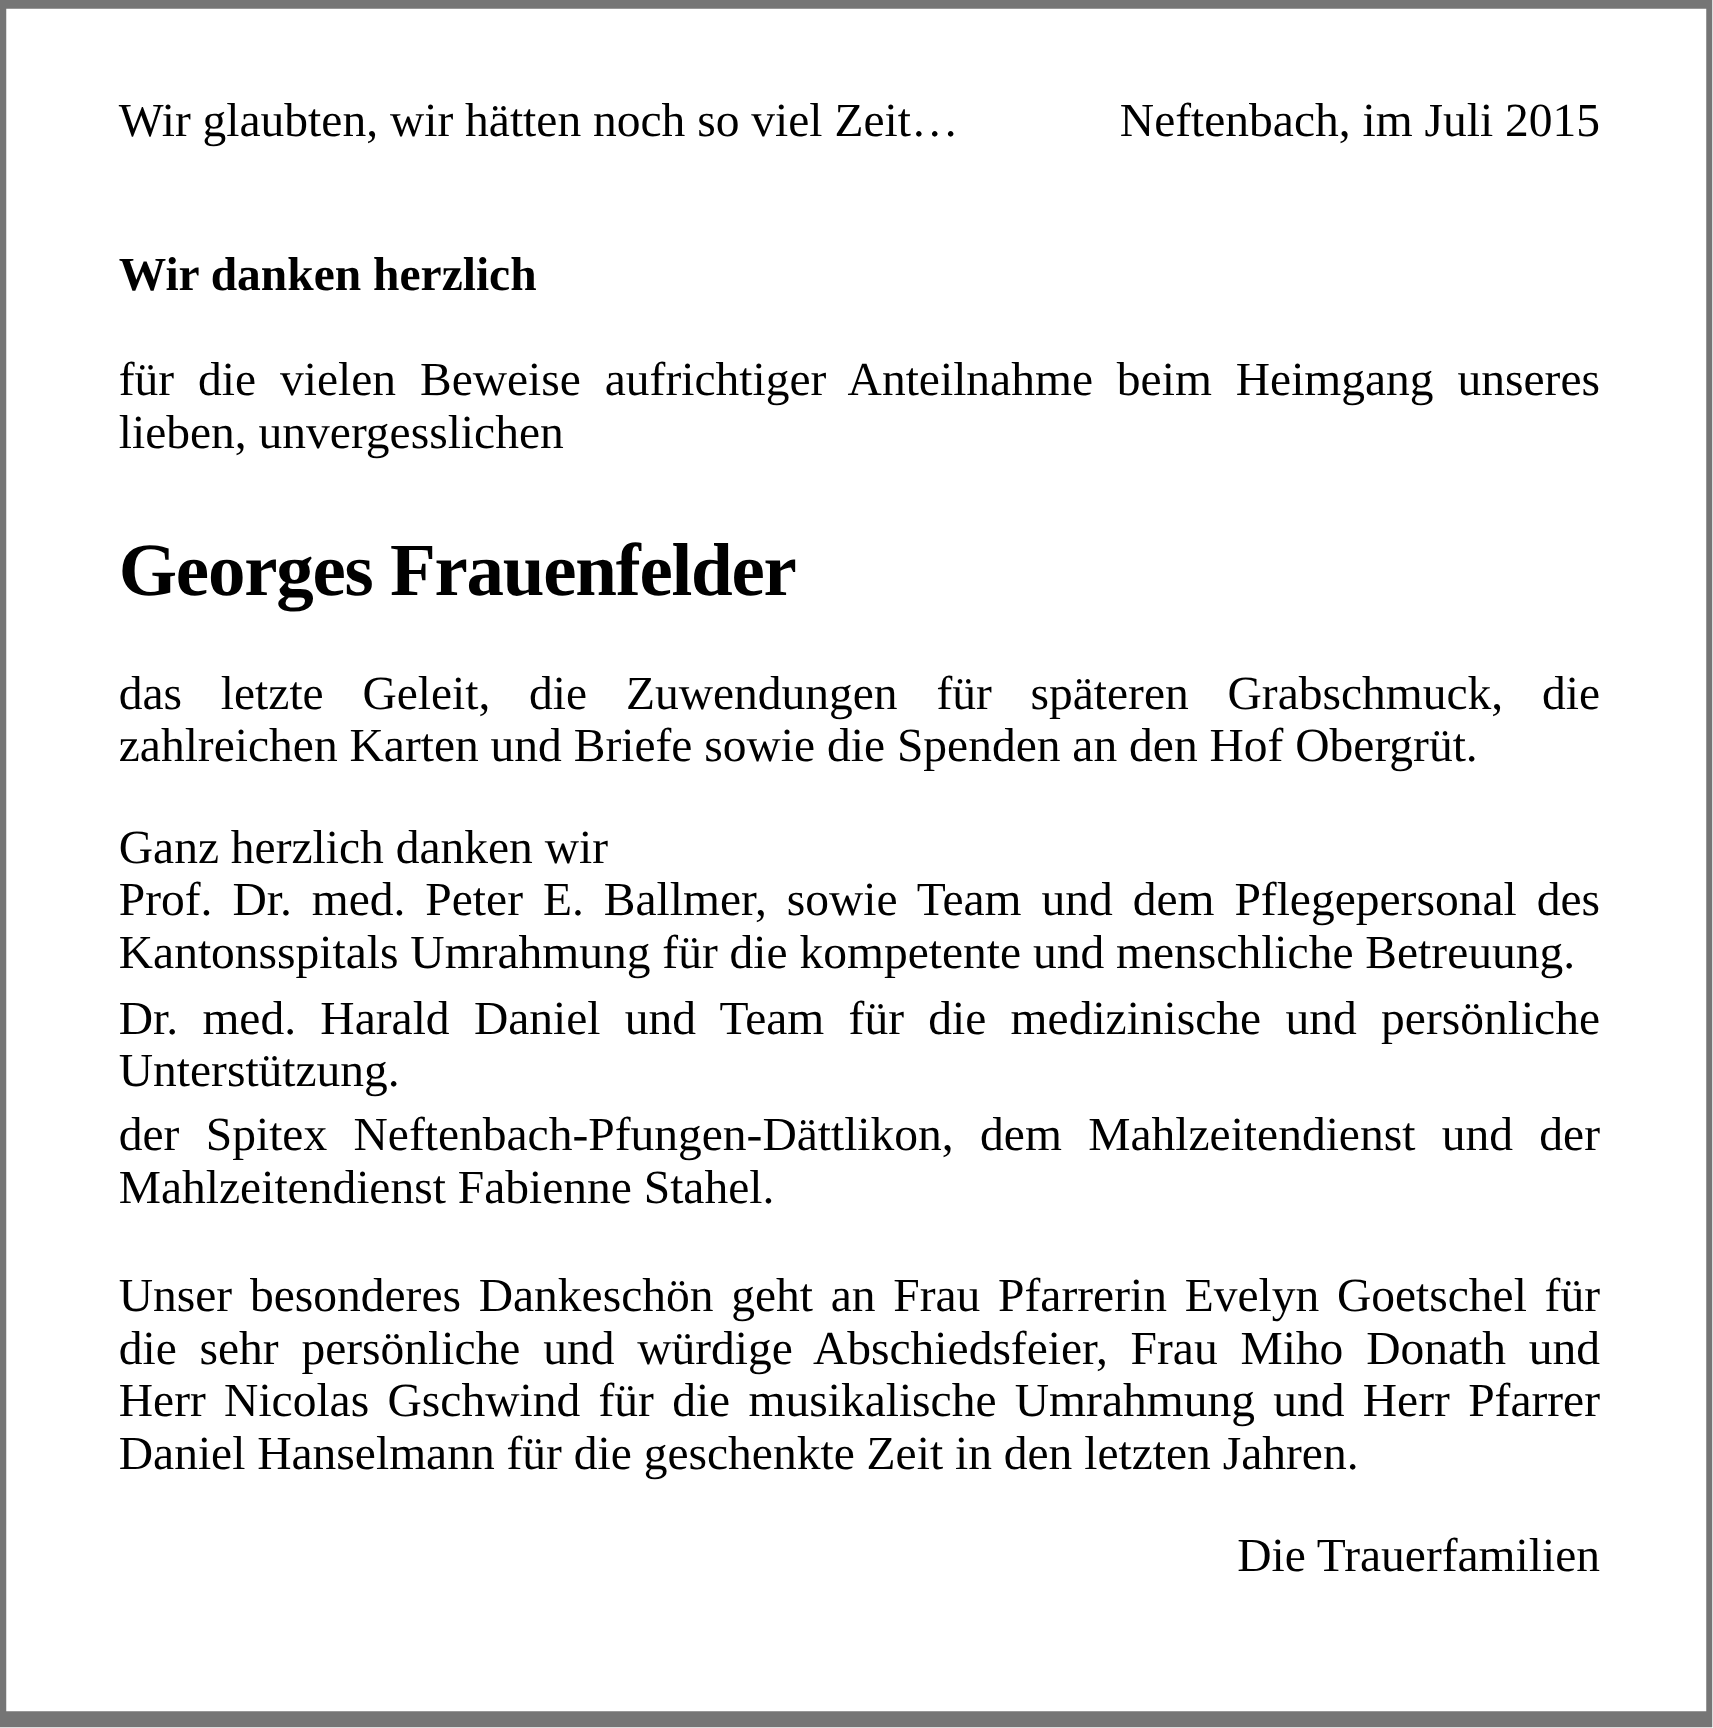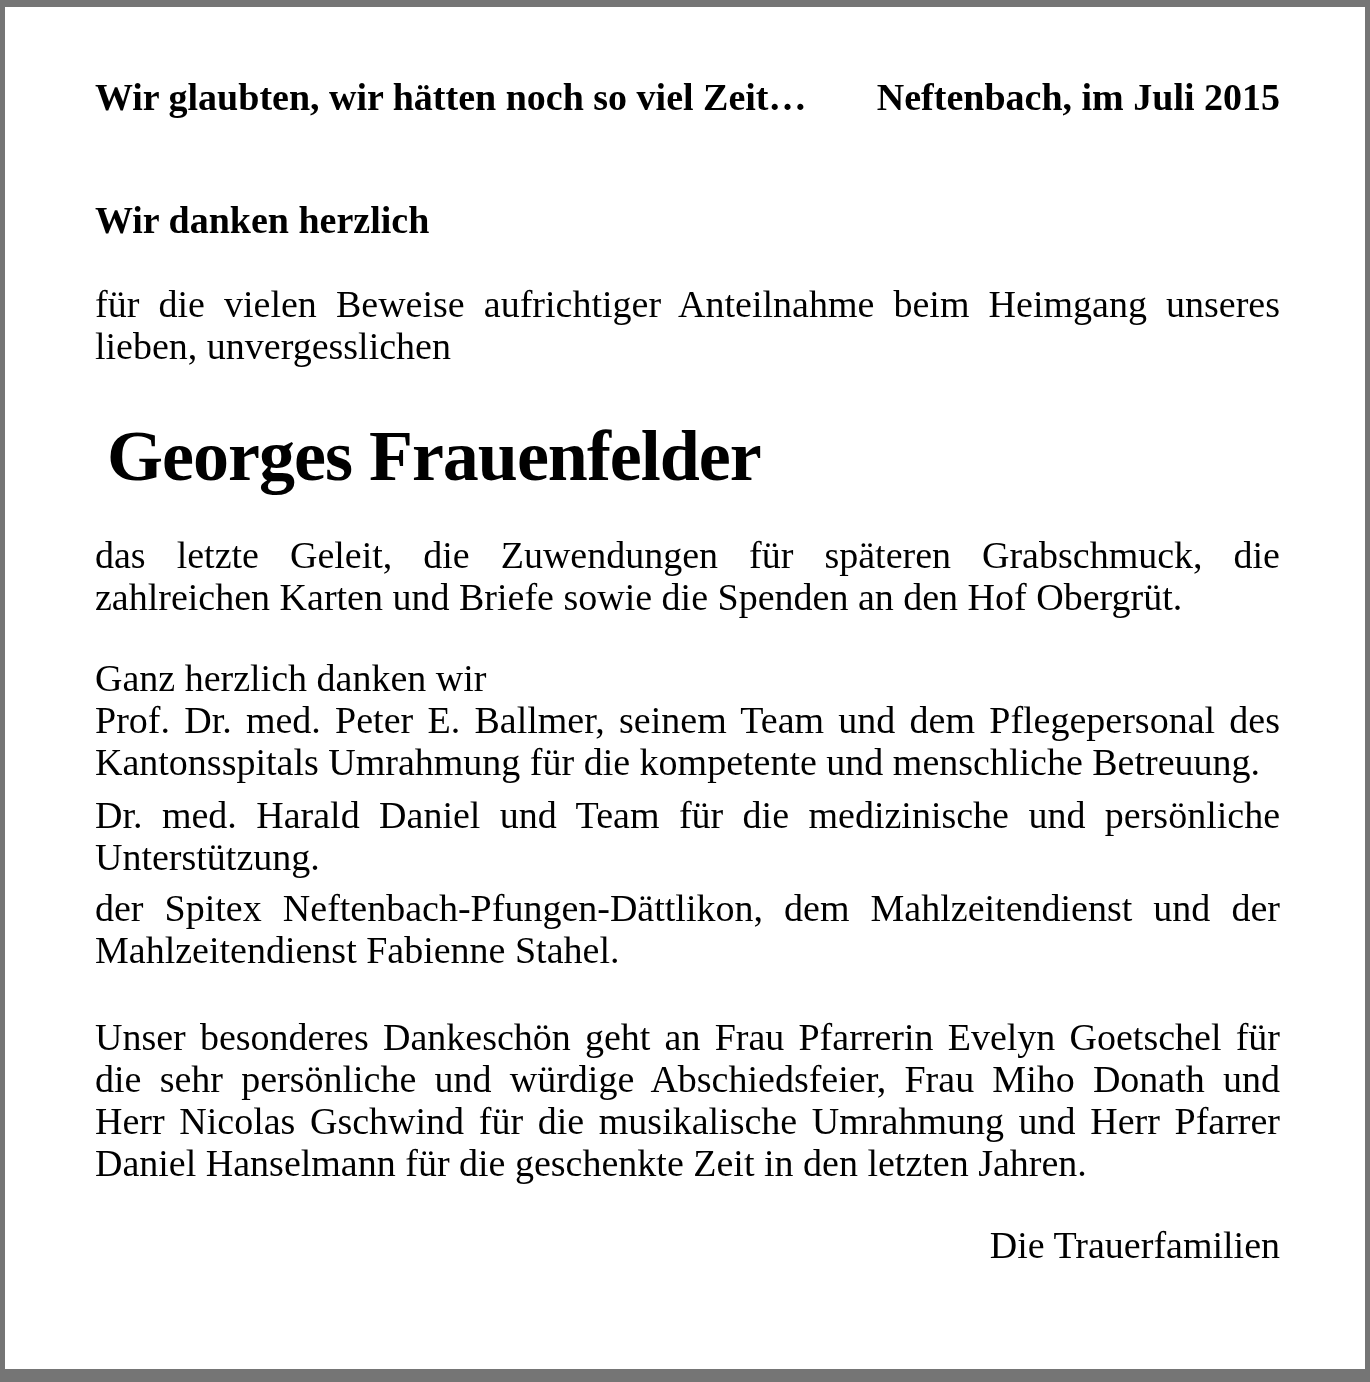--- a/index.html
+++ b/index.html
@@ -28,38 +28,37 @@
   }
   .bodytext {
     font-size: 38px;
     line-height: 42px;
   }
   .toprow {
     display: flex;
     justify-content: space-between;
     align-items: baseline;
     margin-top: 69px;
-    font-weight: bold;
   }
   .heading {
     font-weight: bold;
     margin-top: 81px;
   }
   .para .line { text-align: left; }
   .para .line.just {
     text-align: justify;
     text-align-last: justify;
     text-justify: inter-word;
   }
   .p-intro    { margin-top: 42px; }
   .name {
-    font-size: 72px;
+    font-size: 60px;
     line-height: 76px;
     font-weight: bold;
-    margin: 51px 0 0 12px;
+    margin: 51px 0 0 0;
     letter-spacing: -1px;
   }
   .p-general  { margin-top: 40px; }
   .p-medteam  { margin-top: 39px; }
   .p-doctor   { margin-top: 11px; }
   .p-spitex   { margin-top: 9px; }
   .p-special  { margin-top: 45px; }
   .signature {
     margin-top: 40px;
     text-align: right;
@@ -85,21 +84,21 @@
 
     <h1 class="name">Georges Frauenfelder</h1>
 
     <div class="para p-general">
         <div class="line just">das letzte Geleit, die Zuwendungen für späteren Grabschmuck, die</div>
         <div class="line">zahlreichen Karten und Briefe sowie die Spenden an den Hof Obergrüt.</div>
       </div>
 
     <div class="para p-medteam">
         <div class="line">Ganz herzlich danken wir</div>
-        <div class="line just">Prof. Dr. med. Peter E. Ballmer, seinem Team und dem Pflegepersonal des</div>
+        <div class="line just">Prof. Dr. med. Peter E. Ballmer, sowie Team und dem Pflegepersonal des</div>
         <div class="line">Kantonsspitals Umrahmung für die kompetente und menschliche Betreuung.</div>
       </div>
 
     <div class="para p-doctor">
         <div class="line just">Dr. med. Harald Daniel und Team für die medizinische und persönliche</div>
         <div class="line">Unterstützung.</div>
       </div>
 
     <div class="para p-spitex">
         <div class="line just">der Spitex Neftenbach-Pfungen-Dättlikon, dem Mahlzeitendienst und der</div>

